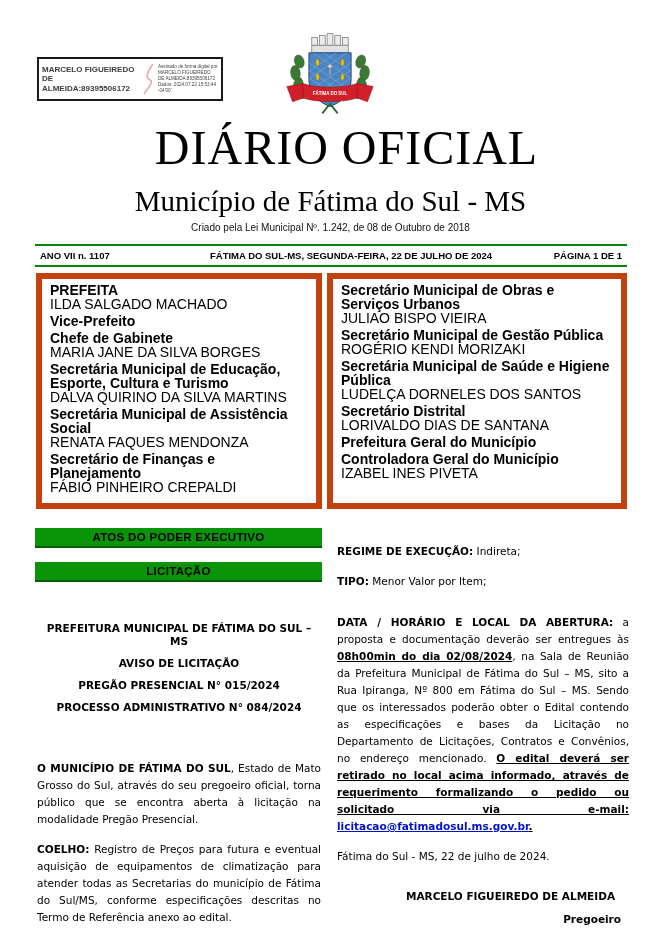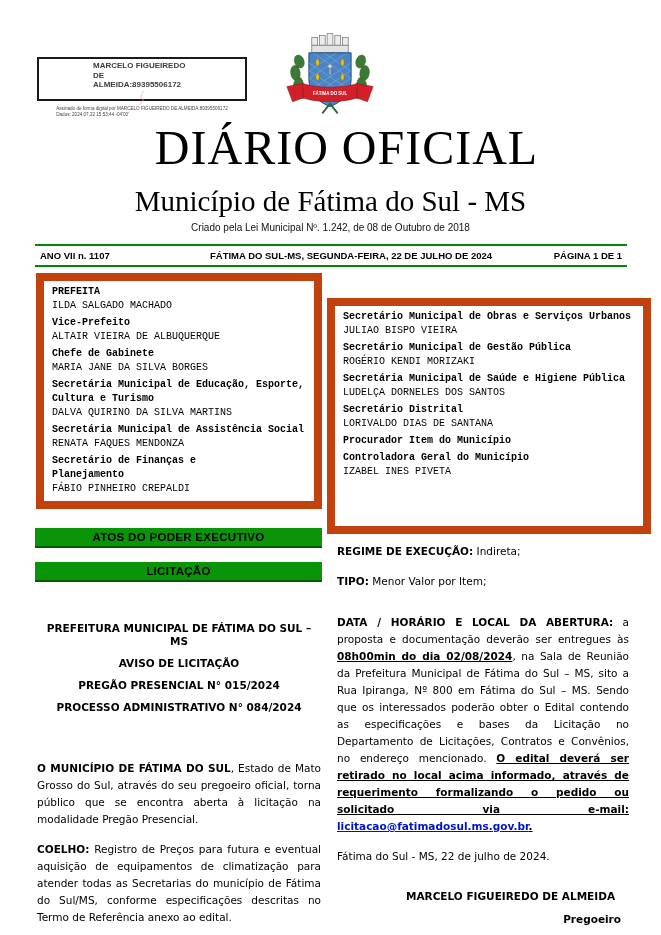--- a/index.html
+++ b/index.html
@@ -1,22 +1,22 @@
 <!DOCTYPE html>
 <html><head>
 <meta charset="utf-8">
 <style>
   html,body{margin:0;padding:0;background:#ffffff;}
   .page{position:relative;width:661px;height:935px;background:#fff;overflow:hidden;
         font-family:"DejaVu Sans",sans-serif;color:#000;}
 
   
-  .sig-box{position:absolute;left:37px;top:57px;width:210px;height:44px;
+  .sig-box{position:absolute;left:37px;top:57px;width:186px;height:44px;
            border:2px solid #1a1a1a;display:flex;align-items:center;box-sizing:border-box;
-           padding:2px 3px;background:#fff;flex-direction:column;}
+           padding:2px 3px;background:#fff;}
   .sig-name{width:98px;font-family:"Liberation Sans",sans-serif;font-size:8px;
             font-weight:600;color:#3c3c3c;line-height:9.5px;}
   .sig-squiggle{width:16px;height:34px;flex:0 0 16px;margin:0 1px;}
   .sig-details{flex:1;font-family:"Liberation Sans",sans-serif;font-size:4.6px;
                color:#454545;line-height:6px;white-space:pre-line;}
 
   
   .crest{position:absolute;left:282px;top:27px;width:96px;height:92px;}
 
   
@@ -32,24 +32,24 @@
   .hbar{position:absolute;left:35px;top:244px;width:592px;box-sizing:border-box;
         border-top:2px solid #078507;border-bottom:2px solid #078507;
         display:flex;align-items:center;padding:4px 5px;
         font-family:"Liberation Sans",sans-serif;font-size:9.5px;font-weight:bold;}
   .hbar .h-left{width:150px;text-align:left;}
   .hbar .h-center{flex:1;text-align:center;}
   .hbar .h-right{width:110px;text-align:right;}
 
   
   .obox{position:absolute;top:273px;height:236px;box-sizing:border-box;
-        border:8px solid #c2410c;padding:4px 8px;background:#fff;
-        font-family:Liberation Mono, monospace;font-size:10px;line-height:14px;}
+        border:6px solid #c2410c;padding:4px 8px;background:#fff;
+        font-family:Liberation Sans, sans-serif;font-size:14px;line-height:14px;}
   .obox-left{left:36px;width:286px;}
-  .obox-right{left:327px;width:324px;margin-top:25px;}
+  .obox-right{left:327px;width:300px;}
   .entry + .entry{margin-top:3px;}
   .o-title{font-weight:bold;white-space:pre-line;}
   .o-name{font-weight:normal;}
 
   
   .banner{position:absolute;left:35px;width:287px;height:20px;background:#0a9408;
           border-bottom:2px solid #045c04;box-sizing:border-box;
           text-align:center;line-height:18px;font-weight:bold;font-size:11.5px;
           color:#000;font-family:"Liberation Sans",sans-serif;letter-spacing:.3px;}
   .banner-1{top:528px;}
@@ -157,21 +157,20 @@
     <span class="h-right">PÁGINA 1 DE 1</span>
   </div>
 
   <div class="obox obox-left">
     <div class="entry">
       <div class="o-title">PREFEITA</div>
       <div class="o-name">ILDA SALGADO MACHADO</div>
     </div>
     <div class="entry">
       <div class="o-title">Vice-Prefeito</div>
-      <div class="o-name">ALTAIR VIEIRA DE ALBUQUERQUE</div>
     </div>
     <div class="entry">
       <div class="o-title">Chefe de Gabinete</div>
       <div class="o-name">MARIA JANE DA SILVA BORGES</div>
     </div>
     <div class="entry">
       <div class="o-title">Secretária Municipal de Educação, Esporte, Cultura e Turismo</div>
       <div class="o-name">DALVA QUIRINO DA SILVA MARTINS</div>
     </div>
     <div class="entry">
@@ -196,21 +195,21 @@
     </div>
     <div class="entry">
       <div class="o-title">Secretária Municipal de Saúde e Higiene Pública</div>
       <div class="o-name">LUDELÇA DORNELES DOS SANTOS</div>
     </div>
     <div class="entry">
       <div class="o-title">Secretário Distrital</div>
       <div class="o-name">LORIVALDO DIAS DE SANTANA</div>
     </div>
     <div class="entry">
-      <div class="o-title">Procurador Item do Município</div>
+      <div class="o-title">Prefeitura Geral do Município</div>
     </div>
     <div class="entry">
       <div class="o-title">Controladora Geral do Município</div>
       <div class="o-name">IZABEL INES PIVETA</div>
     </div>
   </div>
 
   <div class="banner banner-2">LICITAÇÃO</div>
   <div class="banner banner-1">ATOS DO PODER EXECUTIVO</div>
 

